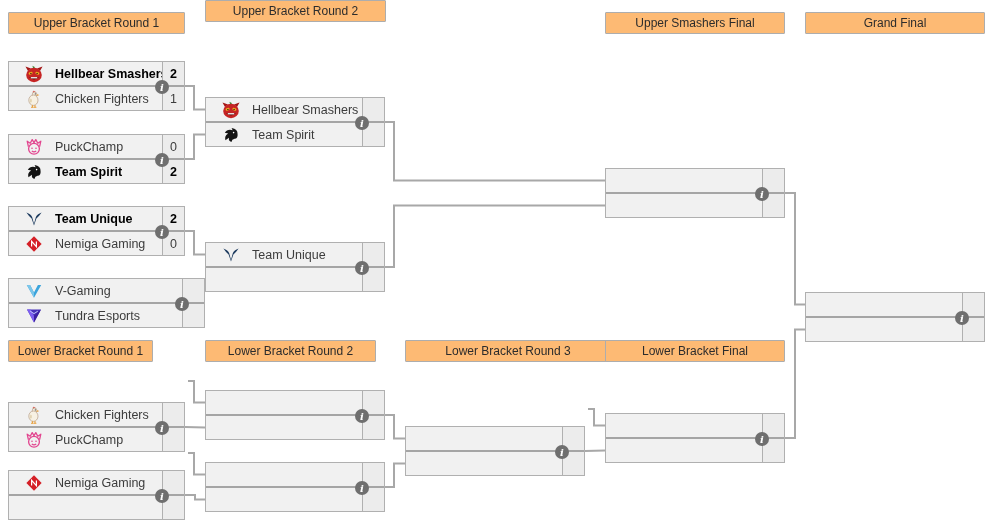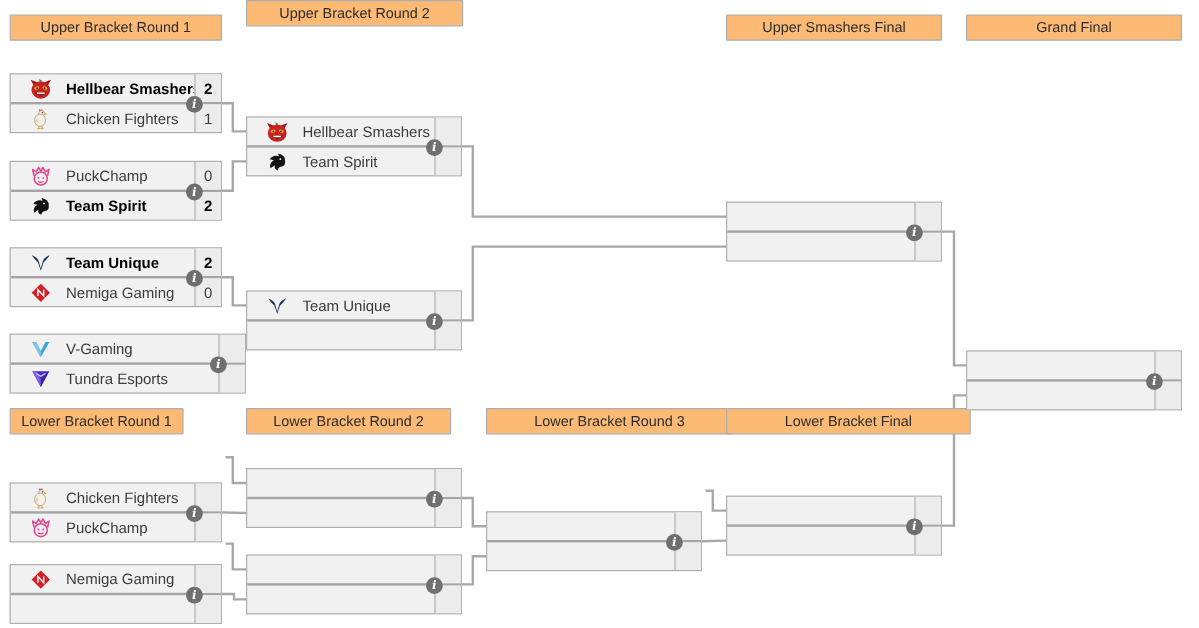--- a/index.html
+++ b/index.html
@@ -103,21 +103,21 @@
     <polyline points="588,409 594,409 594,425.5 605,425.5"></polyline>
   </svg>
 
   <div class="hdr" style="left:8px;top:12px;width:177px">Upper Bracket Round 1</div>
   <div class="hdr" style="left:205px;top:0;width:181px">Upper Bracket Round 2</div>
   <div class="hdr" style="left:605px;top:12px;width:180px">Upper Smashers Final</div>
   <div class="hdr" style="left:805px;top:12px;width:180px">Grand Final</div>
   <div class="hdr" style="left:8px;top:340px;width:145px">Lower Bracket Round 1</div>
   <div class="hdr" style="left:205px;top:340px;width:171px">Lower Bracket Round 2</div>
   <div class="hdr" style="left:405px;top:340px;width:206px">Lower Bracket Round 3</div>
-  <div class="hdr" style="left:605px;top:340px;width:204px">Lower Bracket Final</div>
+  <div class="hdr" style="left:605px;top:340px;width:180px">Lower Bracket Final</div>
 
   <div class="match" style="left:8px;top:61px;width:177px">
     <div class="trow">
       <svg class="lg">
           <use href="#lg-hellbear"></use>
         </svg>
       <span class="tname bold">Hellbear Smashers</span>
       <span class="tscore bold">2</span>
     </div>
     <div class="trow r2">

